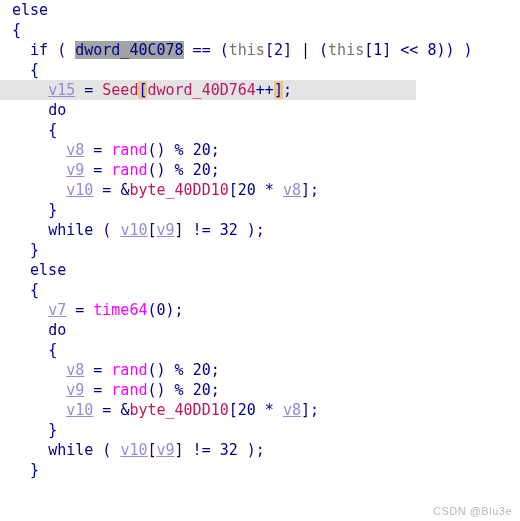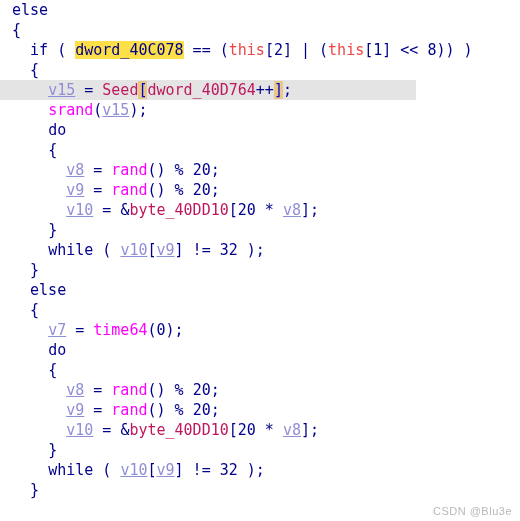--- a/index.html
+++ b/index.html
@@ -37,25 +37,25 @@
     background: #e4e4e4;
   }
 
   
   .t-kw      { color: #00008b; }            
   .t-punc    { color: #00008b; }            
   .t-op      { color: #00008b; }            
   .t-num     { color: #00008b; }            
   .t-glob    { color: #be185d; }            
   .t-var     { color: #8f8fd8; text-decoration: underline; }            
-  .t-this    { color: #ef4444; }            
+  .t-this    { color: #737373; }            
   .t-func    { color: #ff00ff; }            
 
   
-  .hl-find   { background: #fde047; color: #00008b; }
+  .hl-find   { background: #a3a3a3; color: #00008b; }
   
   .hl-brack  { background: #e8c88a; color: #0000cd; }
 
   #watermark {
     position: absolute;
     right: 8px;
     bottom: 4px;
     font-family: "Liberation Sans", sans-serif;
     font-size: 11px;
     color: #b8b8b8;
@@ -66,21 +66,20 @@
 </style>
 </head>
 <body>
 
 <div id="code-view">
     <div class="code-line"><span class="t-kw">else</span></div>
     <div class="code-line"><span class="t-punc">{</span></div>
     <div class="code-line"><span>  </span><span class="t-kw">if</span><span class="t-punc"> ( </span><span class="t-glob hl-find">dword_40C078</span><span class="t-op"> == </span><span class="t-punc">(</span><span class="t-this">this</span><span class="t-punc">[</span><span class="t-num">2</span><span class="t-punc">]</span><span class="t-op"> | </span><span class="t-punc">(</span><span class="t-this">this</span><span class="t-punc">[</span><span class="t-num">1</span><span class="t-punc">]</span><span class="t-op"> &lt;&lt; </span><span class="t-num">8</span><span class="t-punc">)) )</span></div>
     <div class="code-line"><span>  </span><span class="t-punc">{</span></div>
     <div class="code-line current"><span>    </span><span class="t-var">v15</span><span class="t-op"> = </span><span class="t-glob">Seed</span><span class="t-punc hl-brack">[</span><span class="t-glob">dword_40D764</span><span class="t-op">++</span><span class="t-punc hl-brack">]</span><span class="t-punc">;</span></div>
-    <div class="code-line"><span>    </span><span class="t-func">srand</span><span class="t-punc">(</span><span class="t-var">v15</span><span class="t-punc">);</span></div>
     <div class="code-line"><span>    </span><span class="t-kw">do</span></div>
     <div class="code-line"><span>    </span><span class="t-punc">{</span></div>
     <div class="code-line"><span>      </span><span class="t-var">v8</span><span class="t-op"> = </span><span class="t-func">rand</span><span class="t-punc">()</span><span class="t-op"> % </span><span class="t-num">20</span><span class="t-punc">;</span></div>
     <div class="code-line"><span>      </span><span class="t-var">v9</span><span class="t-op"> = </span><span class="t-func">rand</span><span class="t-punc">()</span><span class="t-op"> % </span><span class="t-num">20</span><span class="t-punc">;</span></div>
     <div class="code-line"><span>      </span><span class="t-var">v10</span><span class="t-op"> = </span><span class="t-op">&amp;</span><span class="t-glob">byte_40DD10</span><span class="t-punc">[</span><span class="t-num">20</span><span class="t-op"> * </span><span class="t-var">v8</span><span class="t-punc">];</span></div>
     <div class="code-line"><span>    </span><span class="t-punc">}</span></div>
     <div class="code-line"><span>    </span><span class="t-kw">while</span><span class="t-punc"> ( </span><span class="t-var">v10</span><span class="t-punc">[</span><span class="t-var">v9</span><span class="t-punc">]</span><span class="t-op"> != </span><span class="t-num">32</span><span class="t-punc"> );</span></div>
     <div class="code-line"><span>  </span><span class="t-punc">}</span></div>
     <div class="code-line"><span>  </span><span class="t-kw">else</span></div>
     <div class="code-line"><span>  </span><span class="t-punc">{</span></div>

